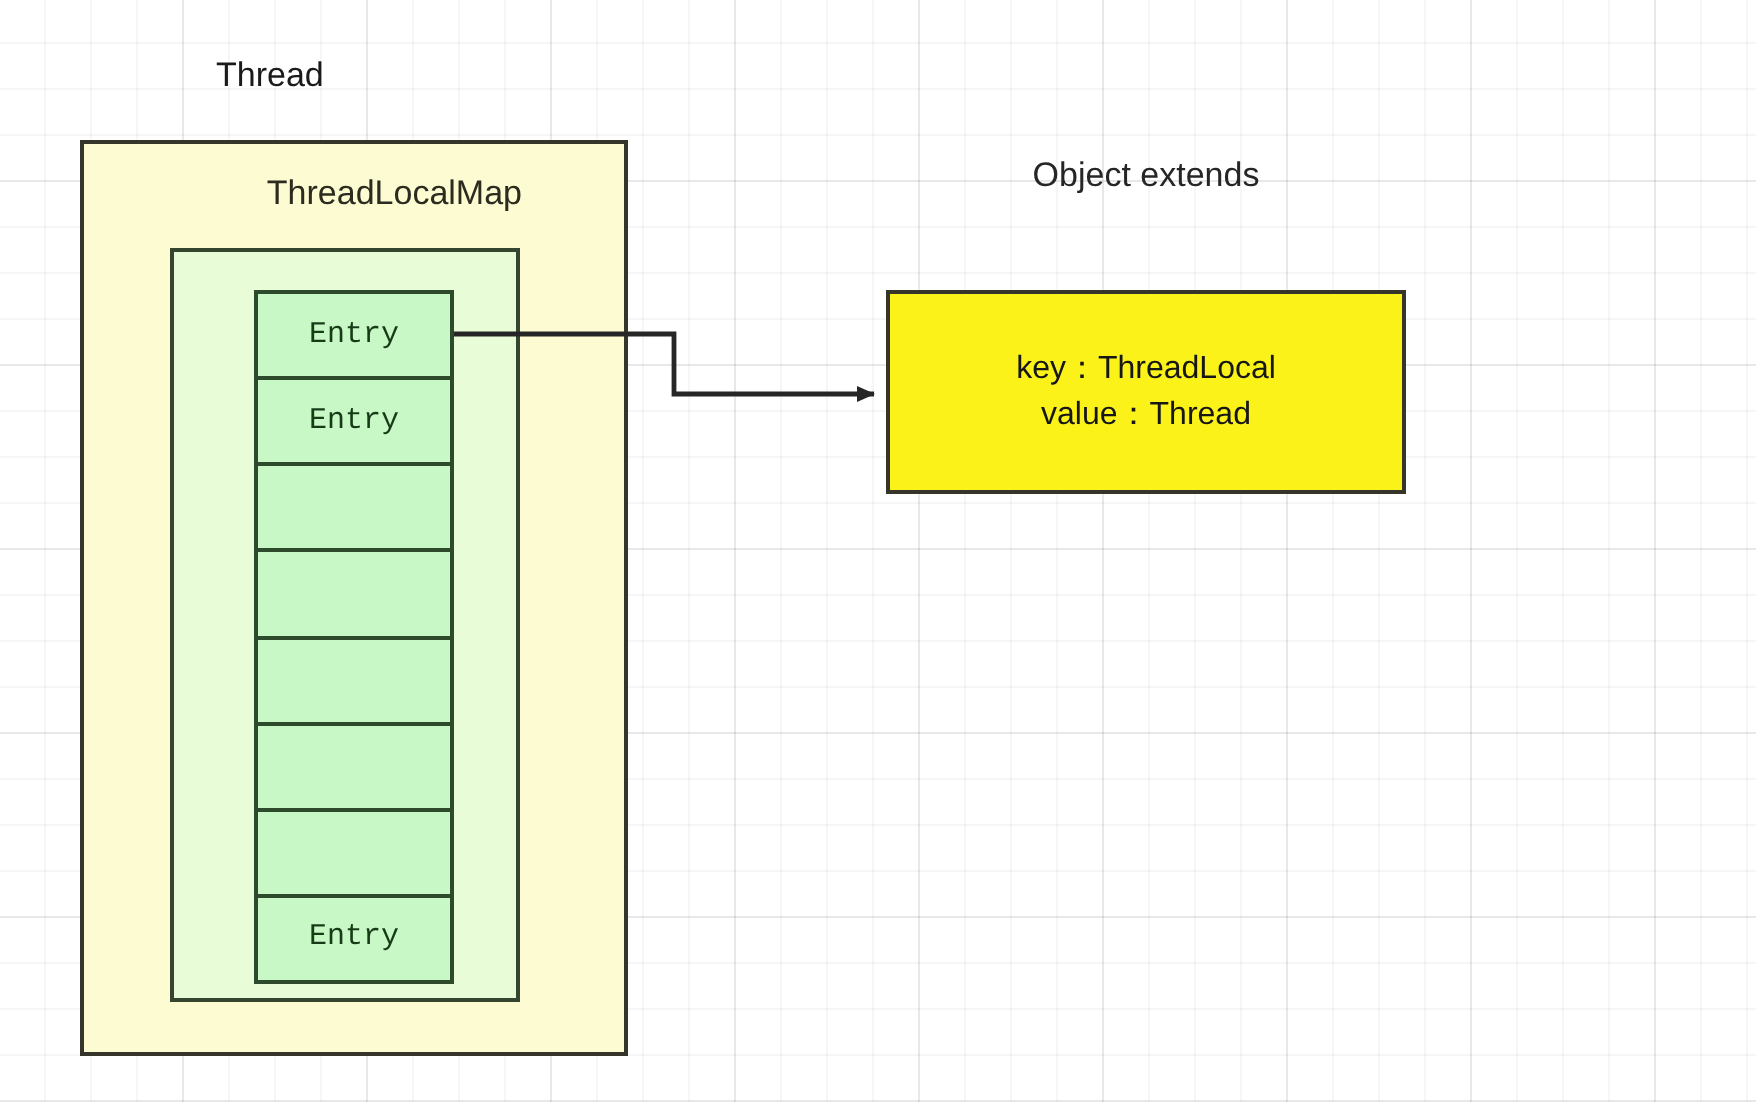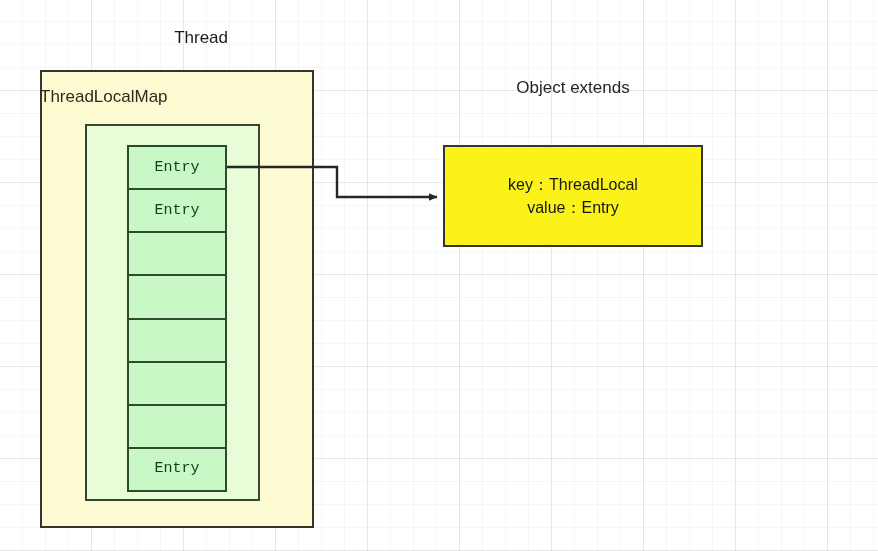--- a/index.html
+++ b/index.html
@@ -22,42 +22,42 @@
     background-position: -1px -2px, -1px -2px, -1px -2px, -1px -2px;
     font-family: "Liberation Sans", "DejaVu Sans", sans-serif;
   }
 
   
   .thread-label {
     position: absolute;
     left: 108px;
     top: 27px;
     width: 120px;
-    text-align: right;
+    text-align: left;
     font-size: 17px;
     color: #1a1a1a;
     line-height: 22px;
     white-space: nowrap;
   }
   .thread-box {
     position: absolute;
     left: 40px;
     top: 70px;
     width: 274px;
     height: 458px;
     box-sizing: border-box;
     background: #fcfbd2;
     border: 2px solid #35352b;
   }
   .tlm-label {
     position: absolute;
     left: 40px;
     top: 86px;
     width: 221px;
-    text-align: left;
+    text-align: right;
     font-size: 17px;
     color: #2b2b1f;
     line-height: 22px;
     white-space: nowrap;
   }
 
   
   .map-box {
     position: absolute;
     left: 85px;
@@ -164,21 +164,21 @@
       <div class="entry-cell"></div>
       <div class="entry-cell">Entry</div>
     </div>
 
   <div class="entry-extends-caption">
     <span>Object extends</span>
   </div>
 
   <div class="kv-box">
     <div>key：ThreadLocal</div>
-    <div>value：Entry</div>
+    <div>value：Thread</div>
   </div>
 
   <svg class="connector" viewBox="0 0 878 551" xmlns="http://www.w3.org/2000/svg">
     <defs>
       <marker id="arrowhead" markerWidth="9" markerHeight="8" refX="8.5" refY="4" orient="auto" markerUnits="userSpaceOnUse">
         <path d="M0,0 L9,4 L0,8 z" fill="#262626"></path>
       </marker>
     </defs>
     <path d="M227,167 L337,167 L337,197 L437,197" fill="none" stroke="#262626" stroke-width="2.4" stroke-linejoin="miter" stroke-linecap="butt" marker-end="url(#arrowhead)"></path>
   </svg>

